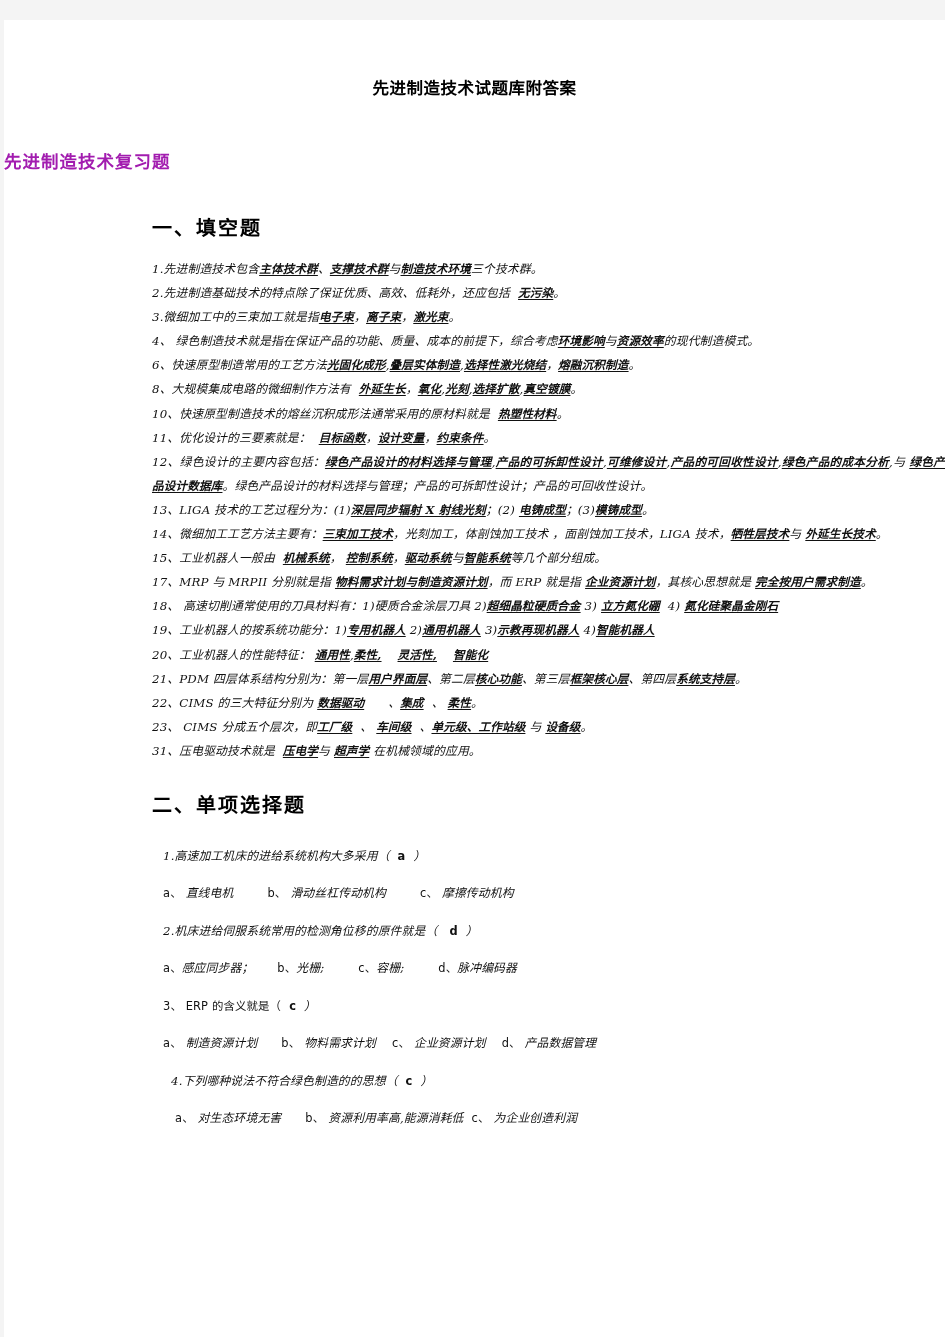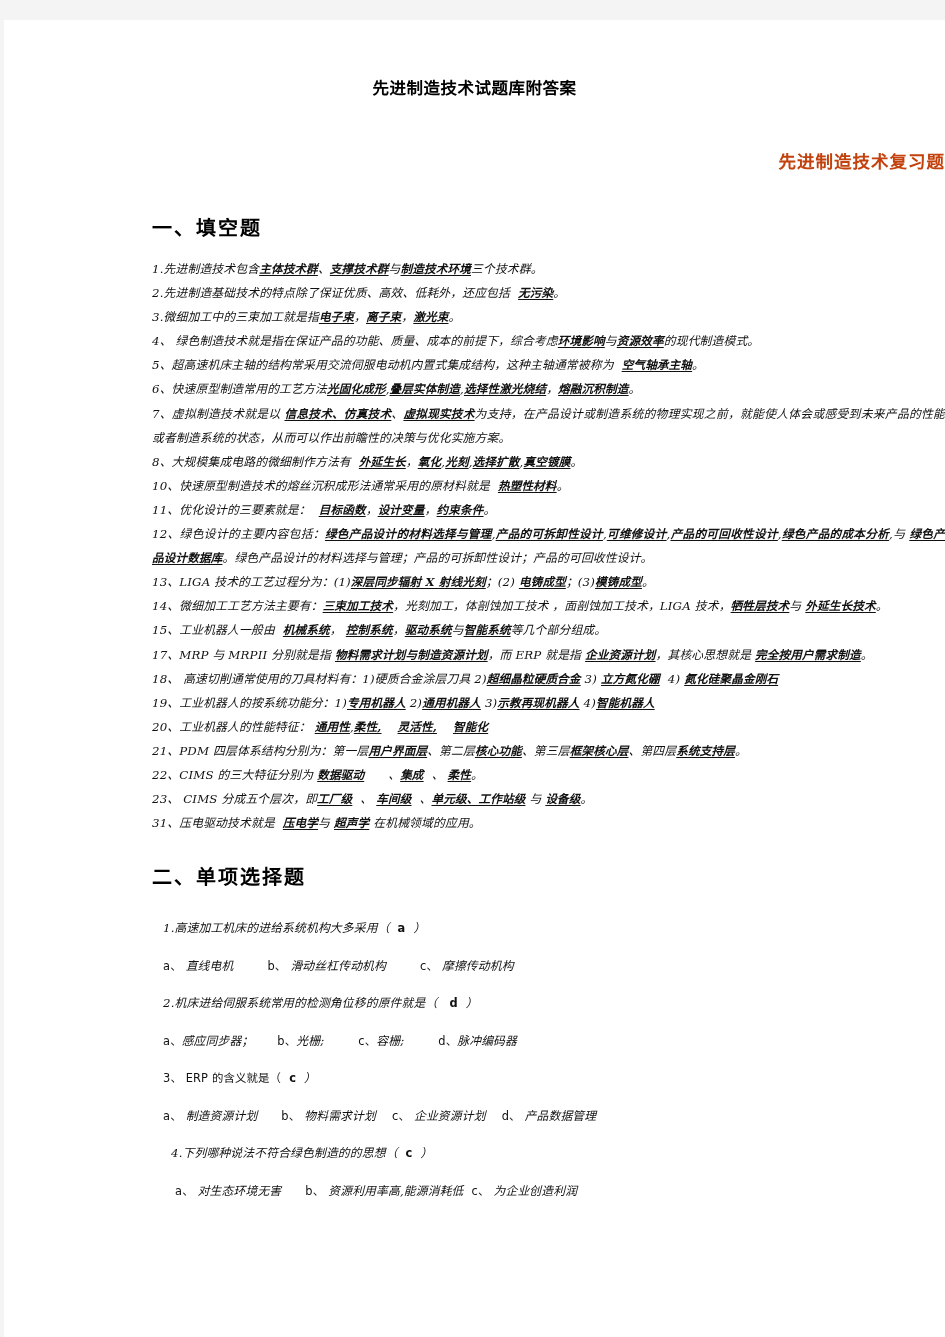--- a/index.html
+++ b/index.html
@@ -28,25 +28,25 @@
     text-align: center;
     font-family: "DejaVu Sans", "Liberation Sans", sans-serif;
     font-size: 16.5px;
     font-weight: 700;
     color: #000;
     margin: 4px;
     padding-top: 51px;
     letter-spacing: 0.5px;
   }
   .doc-subtitle {
-    text-align: right;
+    text-align: left;
     font-family: Liberation Mono, monospace;
     font-size: 17.5px;
     font-weight: 700;
-    color: #c2410c;
+    color: #a21caf;
     margin: 0;
     padding-top: 45px;
     letter-spacing: 1px;
   }
   .section-head {
     font-family: "DejaVu Serif", "Liberation Serif", serif;
     font-size: 20px;
     font-weight: 700;
     color: #000;
     margin: 0;
@@ -129,25 +129,23 @@
   <div class="body-block">
 
     <p class="q"><span>1.先进制造技术包含</span><span class="ui">主体技术群</span><span>、</span><span class="ui">支撑技术群</span><span>与</span><span class="ui">制造技术环境</span><span>三个技术群。</span></p>
 
     <p class="q"><span>2.先进制造基础技术的特点除了保证优质、高效、低耗外，还应包括</span><span class="sp sp8"></span><span class="ui">无污染</span><span>。</span></p>
 
     <p class="q"><span>3.微细加工中的三束加工就是指</span><span class="ui">电子束</span><span>，</span><span class="ui">离子束</span><span>，</span><span class="ui">激光束</span><span>。</span></p>
 
     <p class="q"><span>4、 绿色制造技术就是指在保证产品的功能、质量、成本的前提下，综合考虑</span><span class="ui">环境影响</span><span>与</span><span class="ui">资源效率</span><span>的现代制造模式。</span></p>
 
-    <p class="q"><span>5、超高速机床主轴的结构常采用交流伺服电动机内置式集成结构，这种主轴通常被称为</span><span class="sp sp8"></span><span class="ui">空气轴承主轴</span><span>。</span></p>
 
     <p class="q"><span>6、快速原型制造常用的工艺方法</span><span class="ui">光固化成形</span><span>,</span><span class="ui">叠层实体制造</span><span>,</span><span class="ui">选择性激光烧结</span><span>，</span><span class="ui">熔融沉积制造</span><span>。</span></p>
 
-    <p class="q"><span>7、虚拟制造技术就是以</span><span class="sp sp4"></span><span class="ui">信息技术、仿真技术</span><span>、</span><span class="ui">虚拟现实技术</span><span>为支持，在产品设计或制造系统的物理实现之前，就能使人体会或感受到未来产品的性能或者制造系统的状态，从而可以作出前瞻性的决策与优化实施方案。</span></p>
 
     <p class="q"><span>8、大规模集成电路的微细制作方法有</span><span class="sp sp8"></span><span class="ui">外延生长</span><span>，</span><span class="ui">氧化</span><span>,</span><span class="ui">光刻</span><span>,</span><span class="ui">选择扩散</span><span>,</span><span class="ui">真空镀膜</span><span>。</span></p>
 
 
     <p class="q"><span>10、快速原型制造技术的熔丝沉积成形法通常采用的原材料就是</span><span class="sp sp8"></span><span class="ui">热塑性材料</span><span>。</span></p>
 
     <p class="q"><span>11、优化设计的三要素就是：</span><span class="sp sp8"></span><span class="ui">目标函数</span><span>，</span><span class="ui">设计变量</span><span>，</span><span class="ui">约束条件</span><span>。</span></p>
 
     <p class="q"><span>12、绿色设计的主要内容包括：</span><span class="ui">绿色产品设计的材料选择与管理</span><span>,</span><span class="ui">产品的可拆卸性设计</span><span>,</span><span class="ui">可维修设计</span><span>,</span><span class="ui">产品的可回收性设计</span><span>,</span><span class="ui">绿色产品的成本分析</span><span>,与</span><span class="sp sp4"></span><span class="ui">绿色产品设计数据库</span><span>。绿色产品设计的材料选择与管理；产品的可拆卸性设计；产品的可回收性设计。</span></p>
 

